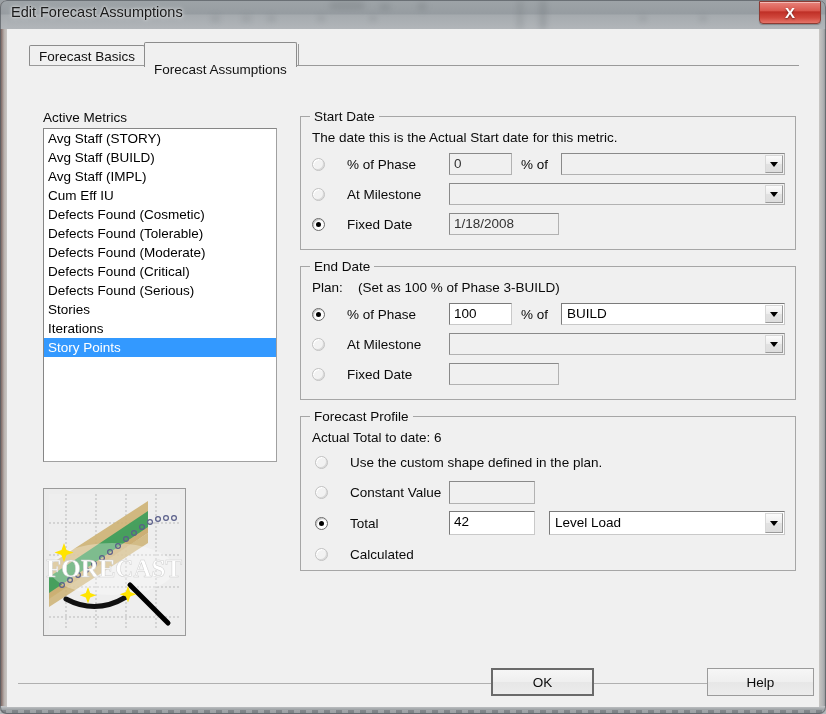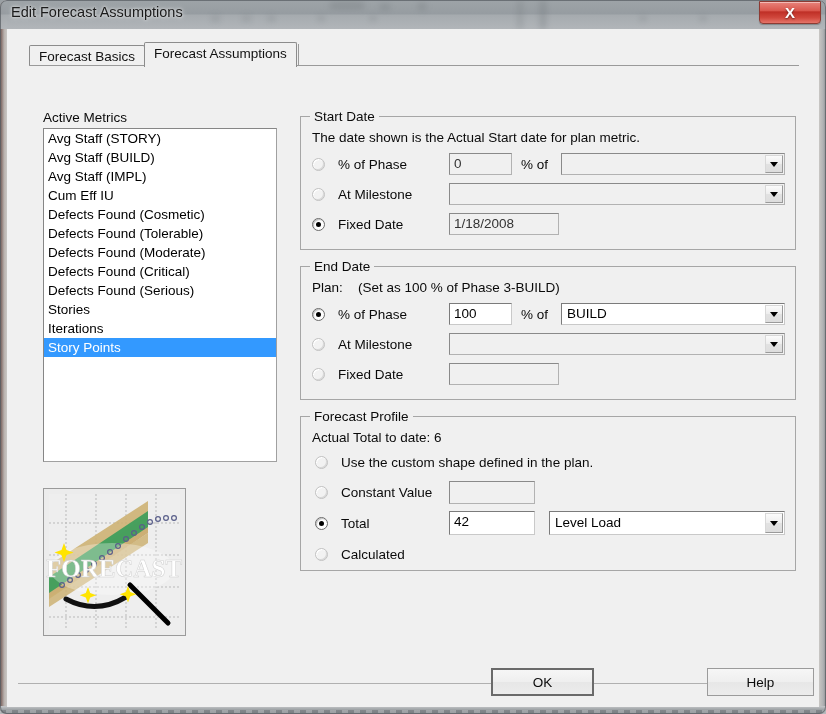--- a/index.html
+++ b/index.html
@@ -123,21 +123,21 @@
     border: 1px solid #8c8c8c;
     border-bottom: none;
     border-radius: 2px 2px 0 0;
     cursor: pointer;
     white-space: nowrap;
     line-height: 18px;
   }
   .tab.active {
     top: 0px;
     height: 25px;
-    padding-top: 2px;
+    padding-top: 18px;
     background: #f0f0f0;
     z-index: 3;
     border-color: #8c8c8c;
   }
   .tab-sep {
     position:absolute;
     top:2px; height:22px; width:1px; background:#9a9a9a;
   }
   #tab-underline {
     position: absolute;
@@ -244,21 +244,21 @@
   }
   .radio.checked::after {
     content: "";
     position: absolute;
     left: 3px; top: 3px;
     width: 5px; height: 5px;
     border-radius: 50%;
     background: #000;
   }
   .radio-label {
-    margin-left: 13px;
+    margin-left: 22px;
     font-size: 13.5px;
     color: #0a0a0a;
   }
 
   
   .field {
     position: absolute;
     border: 1px solid #b2b2b2;
     border-top-color: #8a8a8a;
     border-left-color: #8a8a8a;
@@ -457,21 +457,21 @@
             <path d="M84,97 l2.2,6 l6,2.2 l-6,2.2 l-2.2,6 l-2.2,-6 l-6,-2.2 l6,-2.2 Z"></path>
           </g>
 
           <text id="forecast-caption" x="70" y="88" text-anchor="middle" font-family="Liberation Serif, serif" font-weight="bold" font-size="25" fill="#ffffff" stroke="#cfcfcf" stroke-width="0.5" style="letter-spacing:0px; font-variant: small-caps;">FORECAST</text>
         </svg>
       </div>
 
       <div class="groupbox" style="left:293px; top:50px; width:496px; height:134px;">
         <div class="gb-title">Start Date</div>
         <div class="gb-body">
-          <div class="helptext" style="left:11px; top:13px;">The date shown is the Actual Start date for plan metric.</div>
+          <div class="helptext" style="left:11px; top:13px;">The date this is the Actual Start date for this metric.</div>
 
           <div class="radio-row" style="left:11px; top:40px;">
             <span class="radio"></span>
             <span class="radio-label">% of Phase</span>
           </div>
           <div class="field" style="left:148px; top:36px; width:63px; height:22px;">0</div>
           <div class="helptext" style="left:220px; top:40px;">% of</div>
           <div class="combo" style="left:260px; top:36px; width:224px; height:22px;">
             <span class="combo-text"></span>
             <span class="combo-btn">

